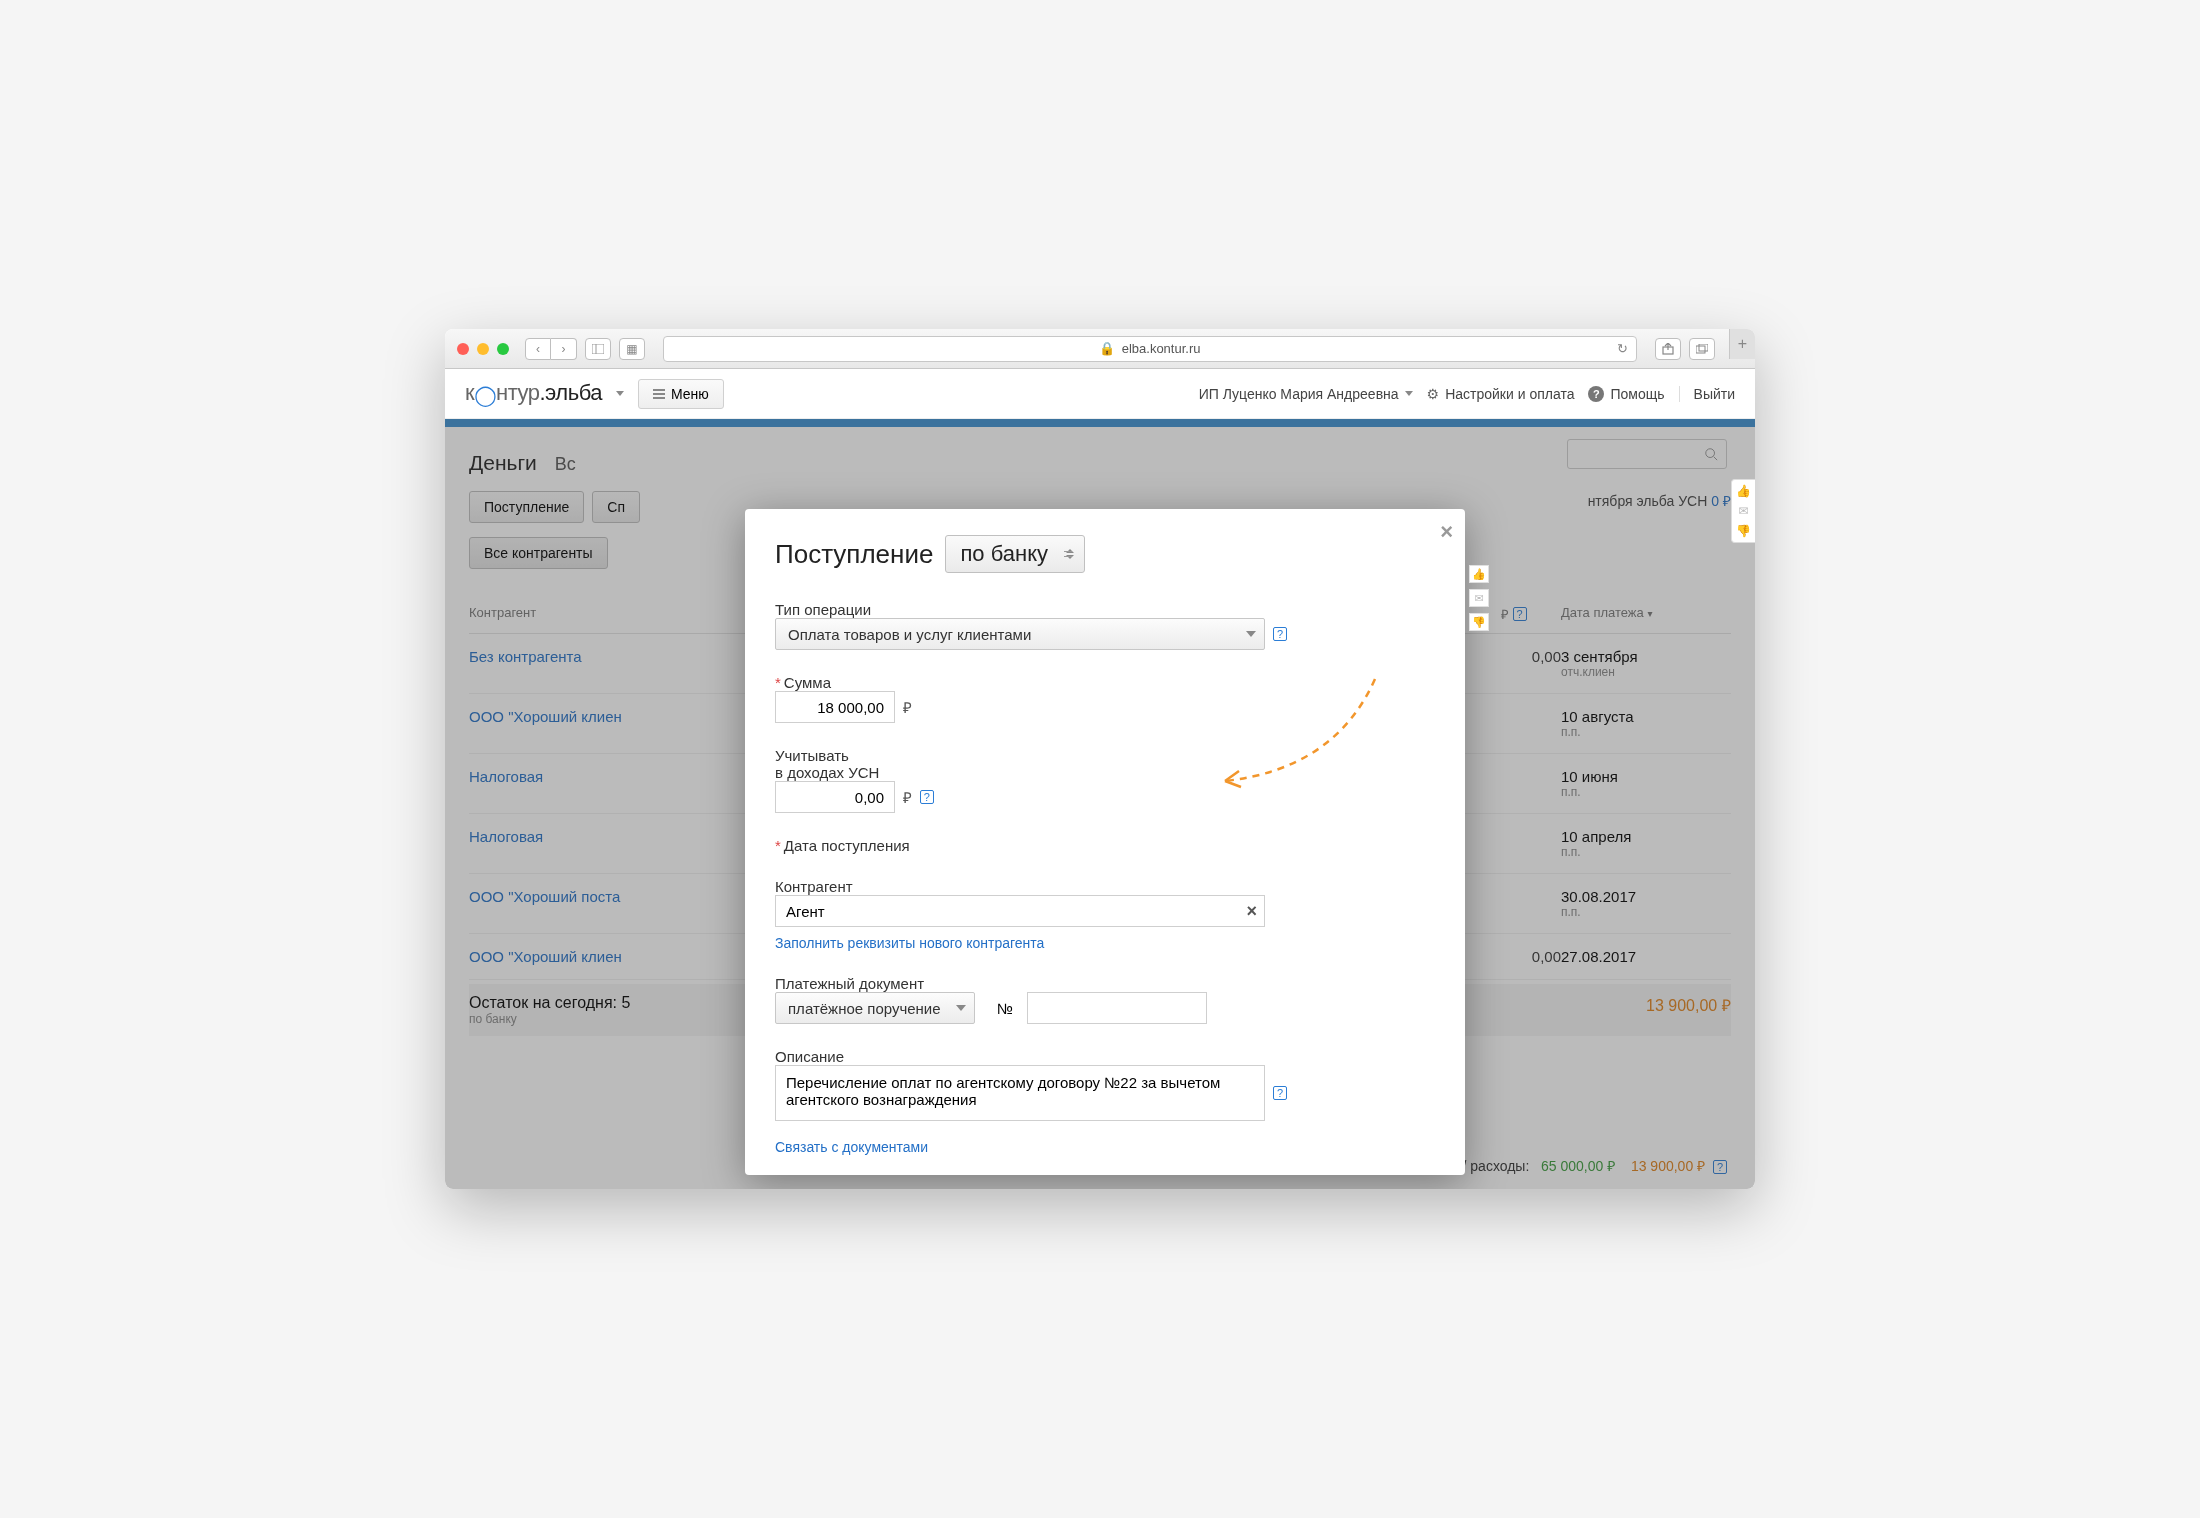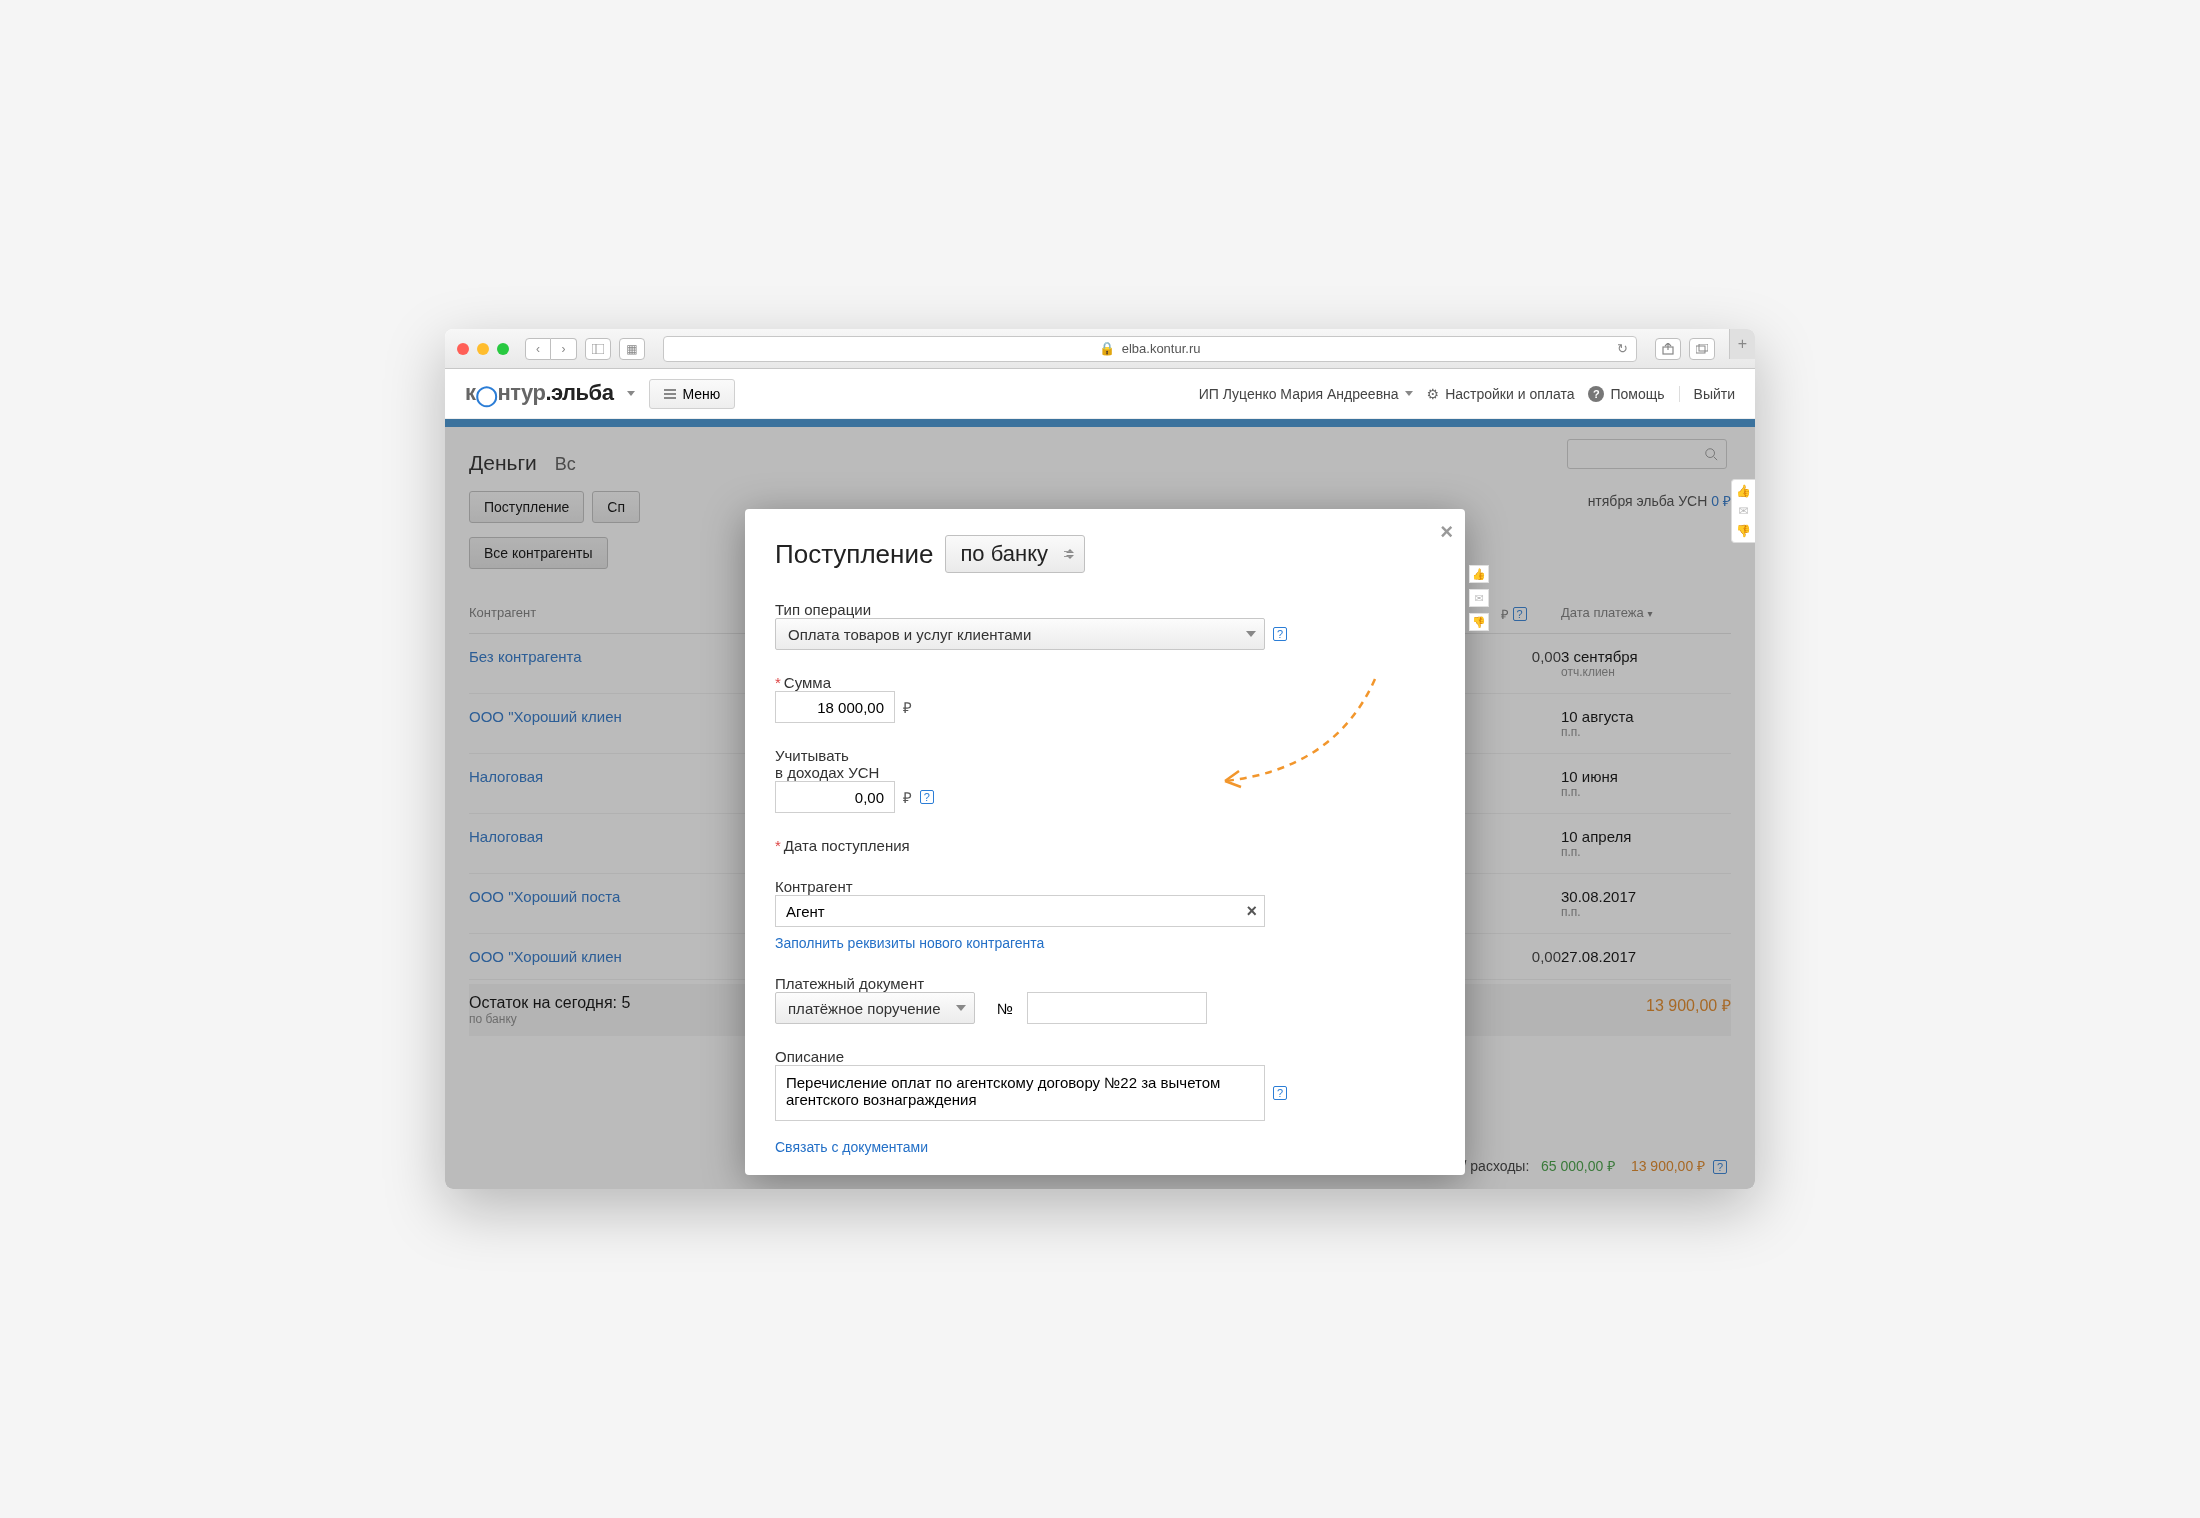--- a/index.html
+++ b/index.html
@@ -16,21 +16,21 @@
 .navsq .sq:first-child{border-radius:4px 0 0 4px;}
 .navsq .sq:last-child{border-radius:0 4px 4px 0; border-left:none;}
 .url { flex:1; height:26px; border:1px solid #c7c7c7; border-radius:4px; background:#fff; display:flex; align-items:center; justify-content:center; font-size:13px; color:#555; margin:0 10px; position:relative;}
 .url .refresh{position:absolute; right:8px; color:#888;}
 .url .lock{margin-right:6px; color:#777;}
 .plus-tab{width:26px;height:30px;background:#e0e0e0;border-left:1px solid #c7c7c7; display:flex;align-items:center;justify-content:center;color:#888; align-self:stretch; margin-left:6px; margin-right:-12px;}
 
 
 .app { position:relative; height: calc(100% - 40px); background:#fff; overflow:hidden;}
 .topbar { height:50px; display:flex; align-items:center; padding:0 20px; gap:14px; border-bottom:1px solid #eee;}
-.logo { font-size:22px; font-weight:700; color:#666; letter-spacing:-0.5px;}
+.logo { font-size:22px; font-weight:400; color:#666; letter-spacing:-0.5px;}
 .logo .cloud{ color:#2b7dd6; font-size:20px; display:inline-block; vertical-align:-2px;}
 .logo .bold{ color:#222;}
 .menu-btn{ border:1px solid #d0d0d0; background:linear-gradient(#fafafa,#eee); padding:6px 14px; border-radius:3px; font-size:14px; display:flex; gap:6px; align-items:center;}
 .menu-btn .bars{display:inline-block;width:12px;height:10px;background:linear-gradient(#888,#888) 0 0/100% 2px no-repeat,linear-gradient(#888,#888) 0 4px/100% 2px no-repeat,linear-gradient(#888,#888) 0 8px/100% 2px no-repeat;}
 .spacer{flex:1;}
 .toplink{font-size:14px;color:#444;display:flex;align-items:center;gap:6px;}
 .caret-down{width:0;height:0;border-left:4px solid transparent;border-right:4px solid transparent;border-top:5px solid #888; display:inline-block;}
 .gear-icon::before{content:"⚙"; color:#666;}
 .help-icon::before{content:"?"; font-weight:bold; display:inline-block; width:16px;height:16px;border-radius:50%;background:#777;color:#fff;text-align:center;line-height:16px;font-size:11px;}
 

